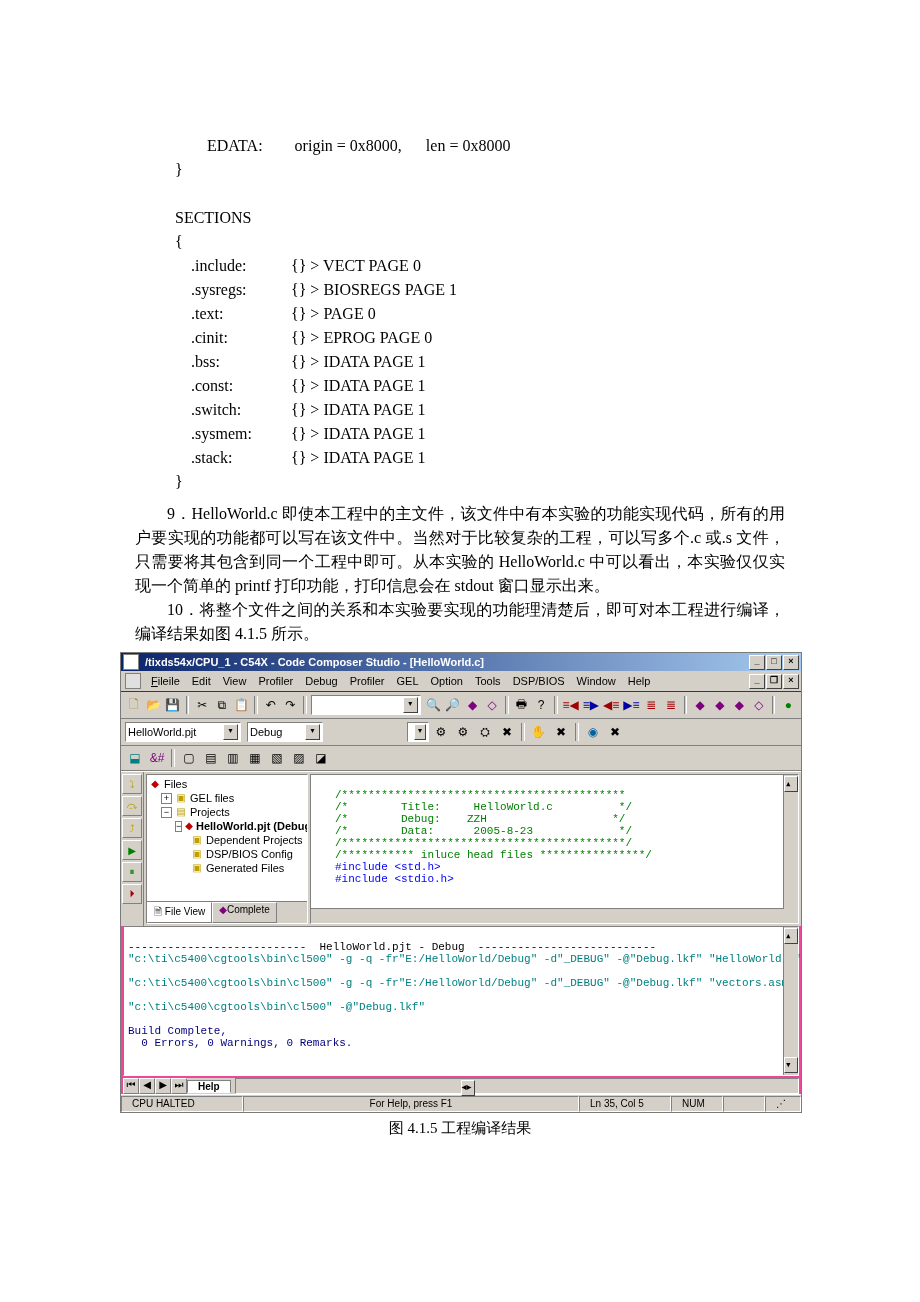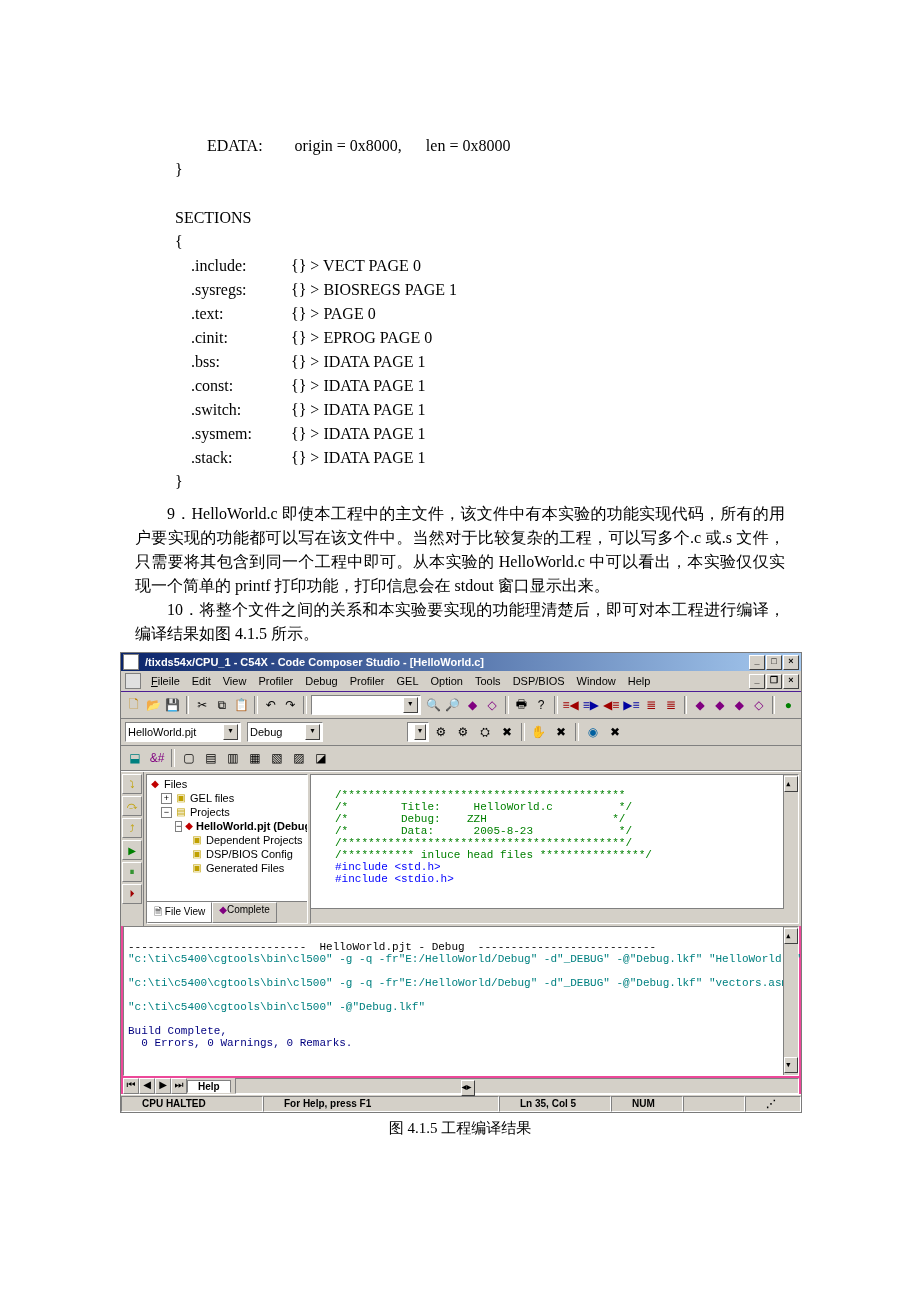--- a/index.html
+++ b/index.html
@@ -329,24 +329,23 @@
     display: flex;
     background: #d4d0c8;
     border-top: 1px solid #fff;
     font-size: 10px;
     height: 17px;
     align-items: center;
   }
   .status-cell {
     border: 1px solid;
     border-color: #808080 #fff #fff #808080;
-    padding: 0 20px;
+    padding: 0 10px;
     height: 14px;
     line-height: 14px;
-    font-weight: bold;
   }
   .status-cell.wide { flex: 1; }
 </style>
 </head>
 <body>
 
 <div class="page">
 
   <div class="code-block">
 <span>        EDATA:        origin = 0x8000,      len = 0x8000</span>
@@ -560,21 +559,21 @@
         <div class="build-tab-nav">▶</div>
         <div class="build-tab-nav">⏭</div>
         <div class="build-tab">Help</div>
         <div class="build-hscroll">
             <div class="scroll-thumb" style="position:absolute;left:40%">◂▸</div>
           </div>
       </div>
 
       <div class="statusbar">
         <div class="status-cell" style="width:100px">CPU HALTED</div>
-        <div class="status-cell wide" style="">For Help, press F1</div>
+        <div class="status-cell wide" style="text-align:center">For Help, press F1</div>
         <div class="status-cell" style="width:70px">Ln 35, Col 5</div>
         <div class="status-cell" style="width:30px">NUM</div>
         <div class="status-cell" style="width:20px"></div>
         <div class="status-cell" style="width:14px">⋰</div>
       </div>
     </div>
 
     <div class="figure-caption">图 4.1.5   工程编译结果</div>
   </div>
 

